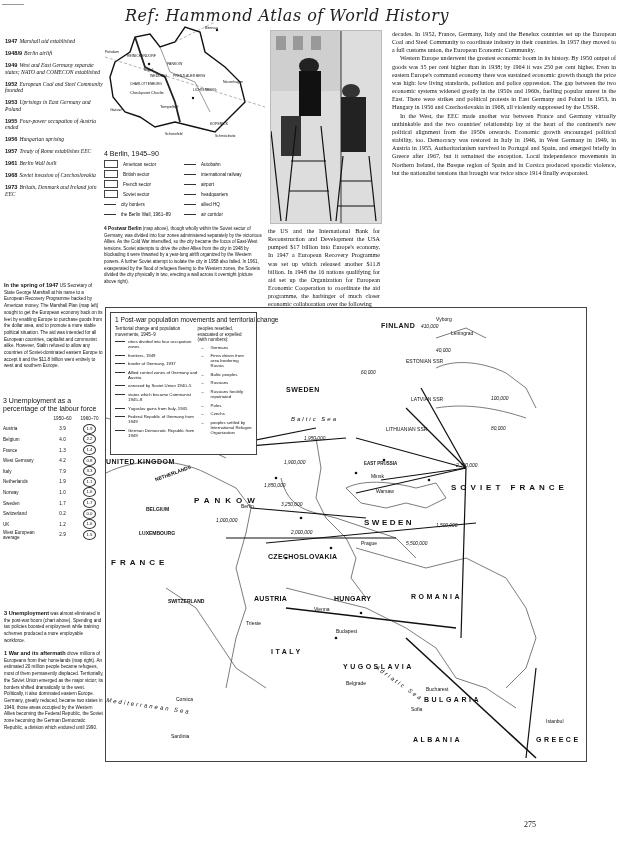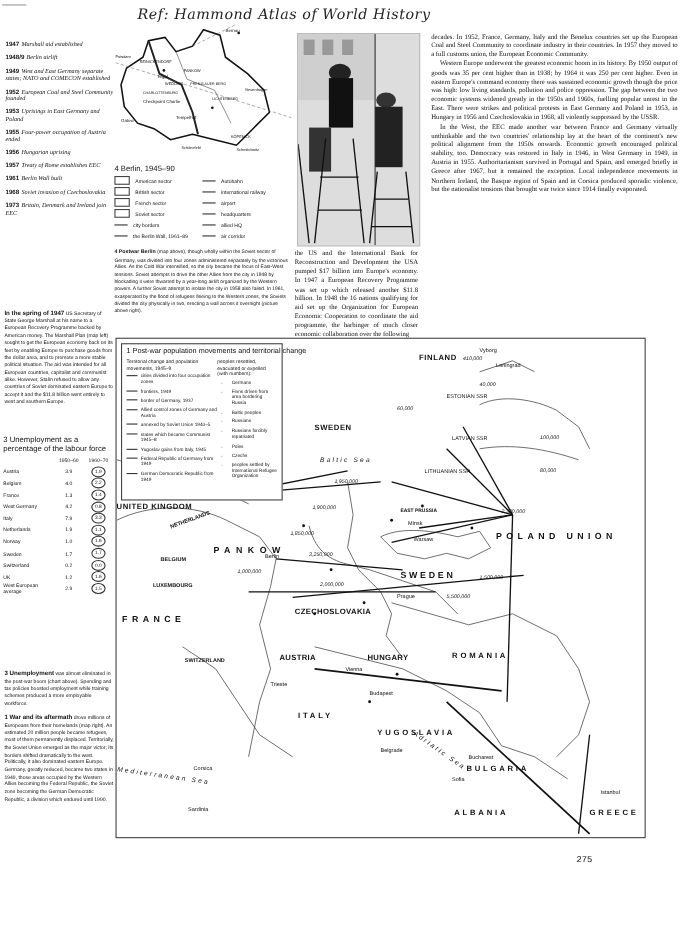--- a/index.html
+++ b/index.html
@@ -1,18 +1,18 @@
 <!DOCTYPE html>
 <html><head>
 <meta charset="utf-8">
 <style>
   html,body{margin:0;padding:0;background:#fff;}
   body{width:623px;height:850px;position:relative;overflow:hidden;font-family:"Liberation Sans",sans-serif;color:#111;}
   .abs{position:absolute;}
-  .hand{font-family:"DejaVu Serif",serif;font-style:italic;font-size:13px;color:#222;letter-spacing:0.5px;}
+  .hand{font-family:"DejaVu Serif",serif;font-style:italic;font-size:16px;color:#222;letter-spacing:0.5px;}
   .topline{left:2px;top:4px;width:22px;height:1px;background:#999;}
   .timeline{left:5px;top:38px;width:98px;}
   .tl-item{font-size:5.6px;line-height:6.6px;margin-bottom:5.4px;font-family:"Liberation Serif",serif;}
   .tl-year{font-weight:bold;font-family:"Liberation Sans",sans-serif;margin-right:2px;}
   .tl-text{font-style:italic;}
   .sans-small{font-size:4.6px;line-height:6.7px;}
   .serif-col{font-family:"Liberation Serif",serif;font-size:6.1px;line-height:8.15px;text-align:justify;}
   .serif-col p{margin:0;text-indent:8px;}
   .serif-col p.noind{text-indent:0;}
   .bold-lead{font-weight:bold;font-size:5.6px;}
@@ -388,21 +388,21 @@
   <span class="ml" style="left:300px;top:50px;">ESTONIAN SSR</span>
   <span class="ml" style="left:305px;top:88px;">LATVIAN SSR</span>
   <span class="ml" style="left:280px;top:118px;">LITHUANIAN SSR</span>
   <span class="ml" style="left:258px;top:153px;font-weight:bold;font-size:4.5px;">EAST PRUSSIA</span>
   <span class="ml country" style="left:0px;top:150px;letter-spacing:0.5px;">UNITED KINGDOM</span>
   <span class="ml" style="left:48px;top:162px;font-weight:bold;transform:rotate(-20deg);">NETHERLANDS</span>
   <span class="ml" style="left:40px;top:198px;font-weight:bold;">BELGIUM</span>
   <span class="ml" style="left:33px;top:222px;font-weight:bold;">LUXEMBOURG</span>
   <span class="ml country" style="left:88px;top:188px;letter-spacing:5px;font-size:8px;">PANKOW</span>
   <span class="ml country" style="left:258px;top:210px;font-size:8px;">SWEDEN</span>
-  <span class="ml country" style="left:345px;top:175px;font-size:8px;letter-spacing:4px;">POLAND UNION</span>
+  <span class="ml country" style="left:345px;top:175px;font-size:8px;letter-spacing:4px;">SOVIET FRANCE</span>
   <span class="ml country" style="left:162px;top:245px;letter-spacing:0.3px;">CZECHOSLOVAKIA</span>
   <span class="ml country" style="left:5px;top:250px;font-size:8px;letter-spacing:4px;">FRANCE</span>
   <span class="ml" style="left:62px;top:290px;font-weight:bold;">SWITZERLAND</span>
   <span class="ml country" style="left:148px;top:287px;letter-spacing:0.3px;">AUSTRIA</span>
   <span class="ml country" style="left:228px;top:287px;letter-spacing:0.3px;">HUNGARY</span>
   <span class="ml country" style="left:305px;top:285px;">ROMANIA</span>
   <span class="ml country" style="left:165px;top:340px;">ITALY</span>
   <span class="ml country" style="left:237px;top:355px;">YUGOSLAVIA</span>
   <span class="ml country" style="left:318px;top:388px;">BULGARIA</span>
   <span class="ml country" style="left:307px;top:428px;">ALBANIA</span>
@@ -437,13 +437,13 @@
   <span class="ml" style="left:255px;top:232px;">Prague</span>
   <span class="ml" style="left:140px;top:312px;">Trieste</span>
   <span class="ml" style="left:240px;top:372px;">Belgrade</span>
   <span class="ml" style="left:320px;top:378px;">Bucharest</span>
   <span class="ml" style="left:305px;top:398px;">Sofia</span>
   <span class="ml" style="left:440px;top:410px;">Istanbul</span>
   <span class="ml" style="left:70px;top:388px;">Corsica</span>
   <span class="ml" style="left:65px;top:425px;">Sardinia</span>
 </div>
 
-<div class="abs" style="left:524px;top:778px;font-family:Liberation Mono, monospace;font-size:8px;">275</div>
+<div class="abs" style="left:524px;top:820px;font-family:Liberation Serif, serif;font-size:8px;">275</div>
 
 </body></html>

